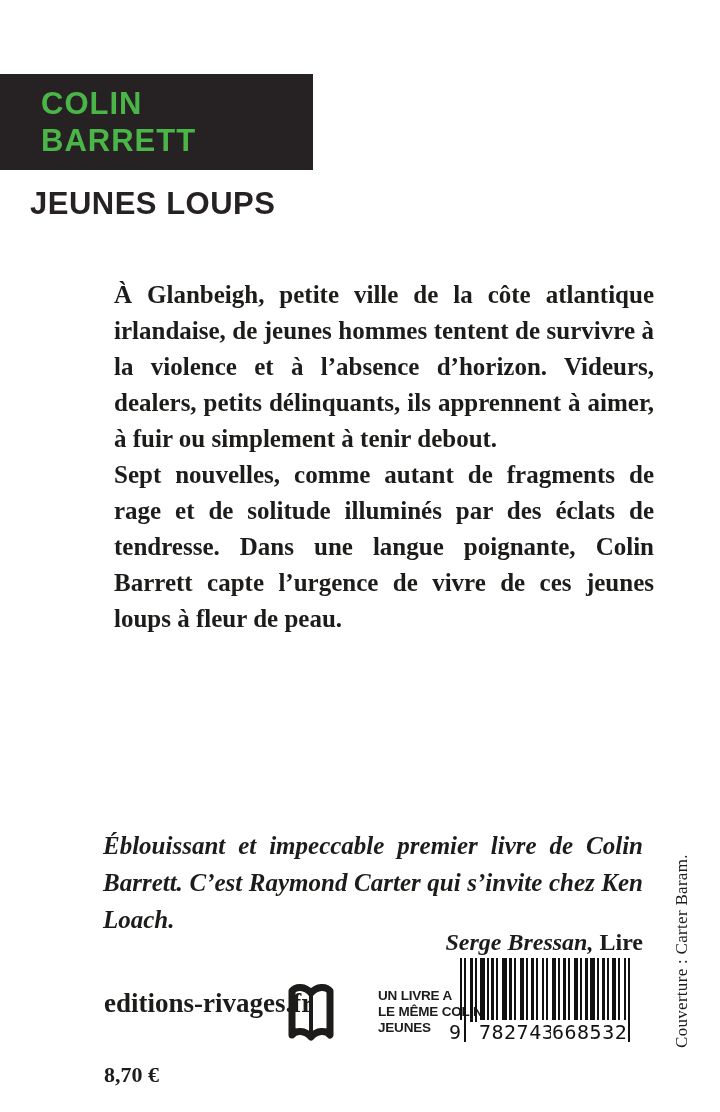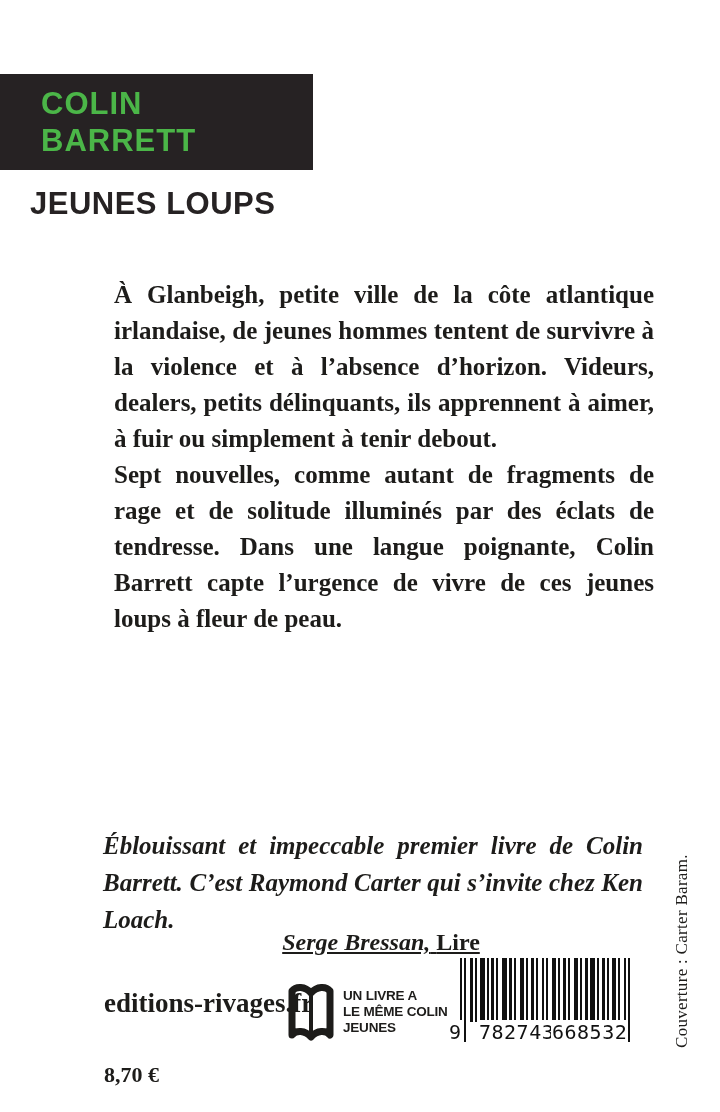--- a/index.html
+++ b/index.html
@@ -30,30 +30,30 @@
   }
   .synopsis p{margin:0;}
   .inline-italic{font-style:italic;}
   
   .quote{
     position:absolute;left:103px;top:827px;width:540px;
     font-size:25px;line-height:37px;font-weight:bold;font-style:italic;
     text-align:justify;
   }
   .attribution{
-    position:absolute;left:111px;top:929px;width:540px;text-align:center;
-    font-size:24px;font-weight:bold;text-decoration:underline;
+    position:absolute;left:103px;top:929px;width:540px;text-align:right;
+    font-size:24px;font-weight:bold;
   }
   .attribution .name{font-style:italic;}
   .attribution .source{font-style:normal;}
   
   .site{position:absolute;left:104px;top:988px;font-size:27px;font-weight:bold;}
   .price{position:absolute;left:104px;top:1062px;font-size:22px;font-weight:bold;}
   
-  .price-logo{position:absolute;left:286px;top:981px;display:flex;align-items:flex-start;}
+  .price-logo{position:absolute;left:286px;top:981px;display:flex;align-items:flex-start;gap:35px;}
   .price-logo .logo-text{
     font-family:"Liberation Sans",sans-serif;font-weight:bold;
     font-size:13.5px;line-height:16px;letter-spacing:-0.2px;color:#1d1c1a;
     padding-top:7px;margin-left:7px;white-space:nowrap;
   }
   
   .barcode{position:absolute;left:448px;top:958px;width:194px;height:90px;}
   .barcode .digit{
     position:absolute;top:62px;font-family:"DejaVu Sans Mono",monospace;
     font-size:20px;line-height:24px;color:#111;background:#fff;padding:0 1px;

